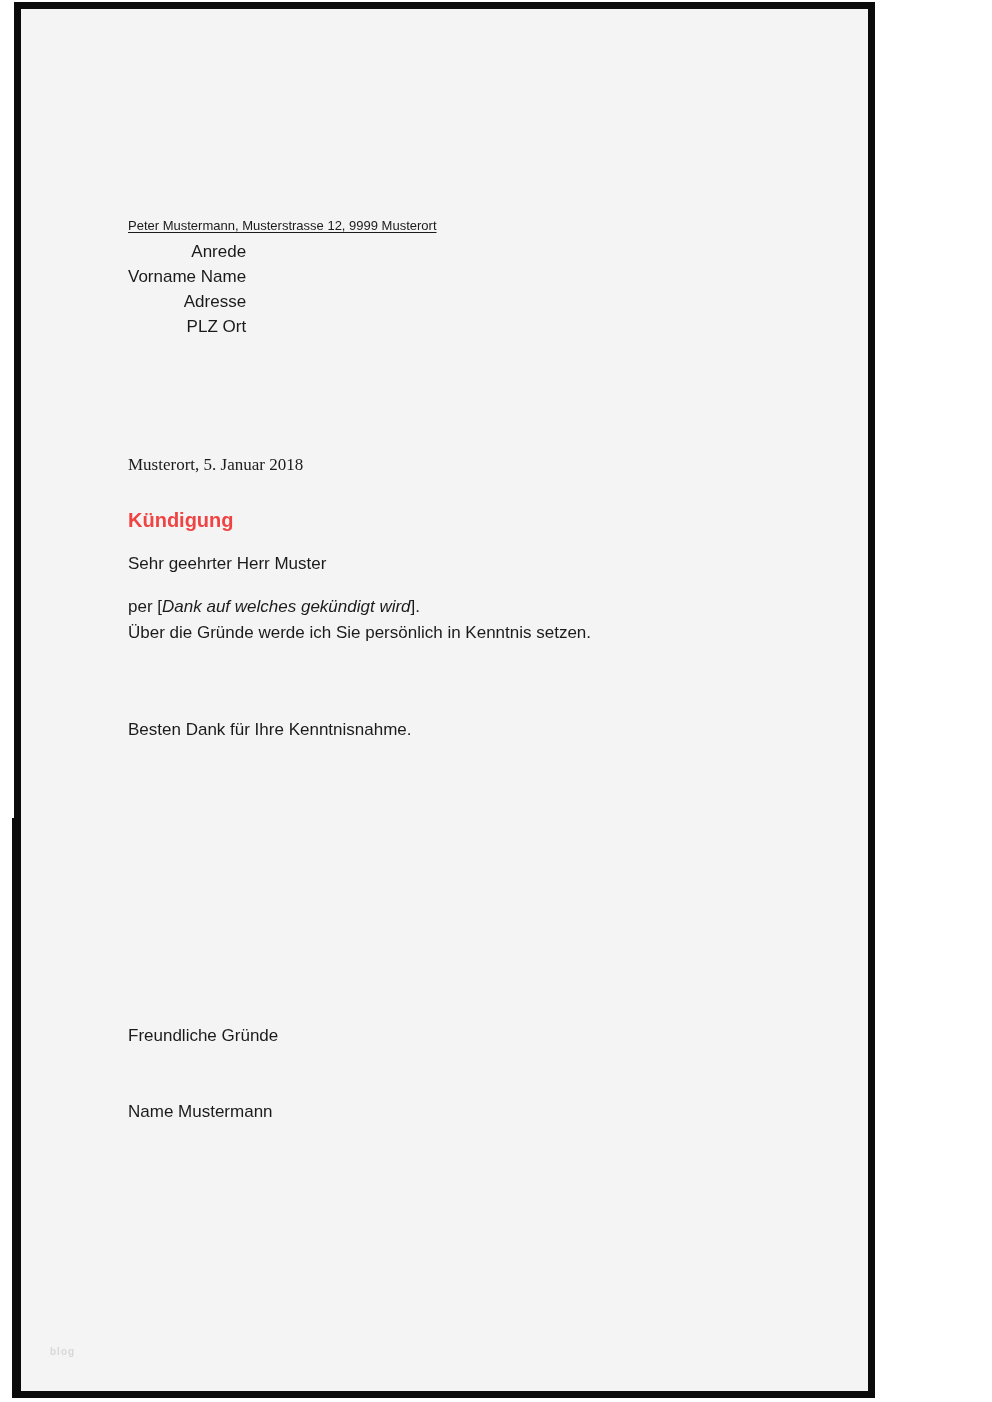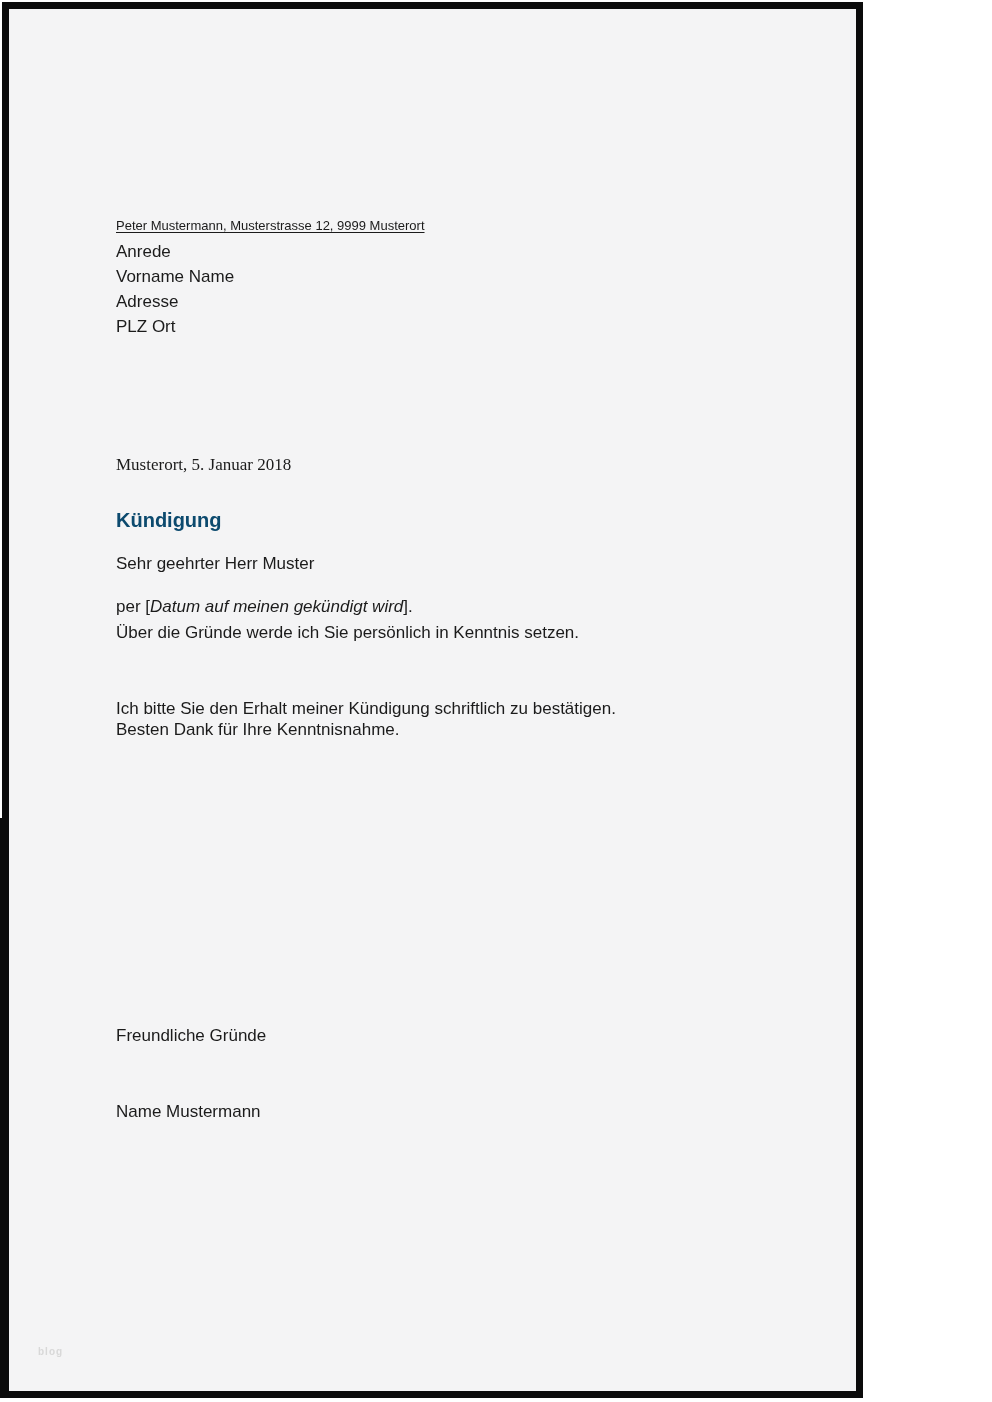--- a/index.html
+++ b/index.html
@@ -7,20 +7,21 @@
     padding: 0;
     background: #ffffff;
     font-family: "Liberation Sans", sans-serif;
   }
   .page {
     position: relative;
     width: 864px;
     height: 1402px;
     background: #ffffff;
     overflow: hidden;
+    margin-left: 12px;
   }
   
   .frame {
     position: absolute;
     top: 2px;
     left: 2px;
     right: 1px;
     bottom: 4px;
     box-sizing: border-box;
     border: 7px solid #0b0b0b;
@@ -45,30 +46,30 @@
     font-size: 17px;
   }
   .block { position: absolute; left: 116px; white-space: nowrap; }
 
   .sender-line {
     top: 218px;
     font-size: 13px;
     text-decoration: underline;
     text-underline-offset: 2px;
   }
-  .addr-line { line-height: 25px; }
+  .addr-line { line-height: 25px; text-align: right; }
   .addr-block { top: 239px; }
 
   .date-line { top: 455px; font-family: Liberation Serif, serif; }
 
   .subject-line {
     top: 509px;
     font-size: 20px;
     font-weight: bold;
-    color: #0c4a6e;
+    color: #ef4444;
   }
 
   .greeting-line { top: 554px; }
 
   .para { line-height: 26px; }
   .para-1 { top: 594px; }
   .para-2 { top: 696px; }
   .para-3 { top: 717px; }
 
   .closing-line { top: 1026px; }
@@ -104,25 +105,24 @@
       <div class="addr-line">PLZ Ort</div>
     </div>
 
     <div class="block date-line">Musterort, 5. Januar 2018</div>
 
     <div class="block subject-line">Kündigung</div>
 
     <div class="block greeting-line">Sehr geehrter Herr Muster</div>
 
     <div class="block para para-1">
-      <div><span>per [</span><span class="italic">Datum auf meinen gekündigt wird</span><span>].</span></div>
+      <div><span>per [</span><span class="italic">Dank auf welches gekündigt wird</span><span>].</span></div>
       <div>Über die Gründe werde ich Sie persönlich in Kenntnis setzen.</div>
     </div>
 
-    <div class="block para para-2">Ich bitte Sie den Erhalt meiner Kündigung schriftlich zu bestätigen.</div>
 
     <div class="block para para-3">Besten Dank für Ihre Kenntnisnahme.</div>
 
     <div class="block closing-line">Freundliche Gründe</div>
 
     <div class="block signature-line">Name Mustermann</div>
 
     <div class="watermark">blog</div>
 
   </div>

